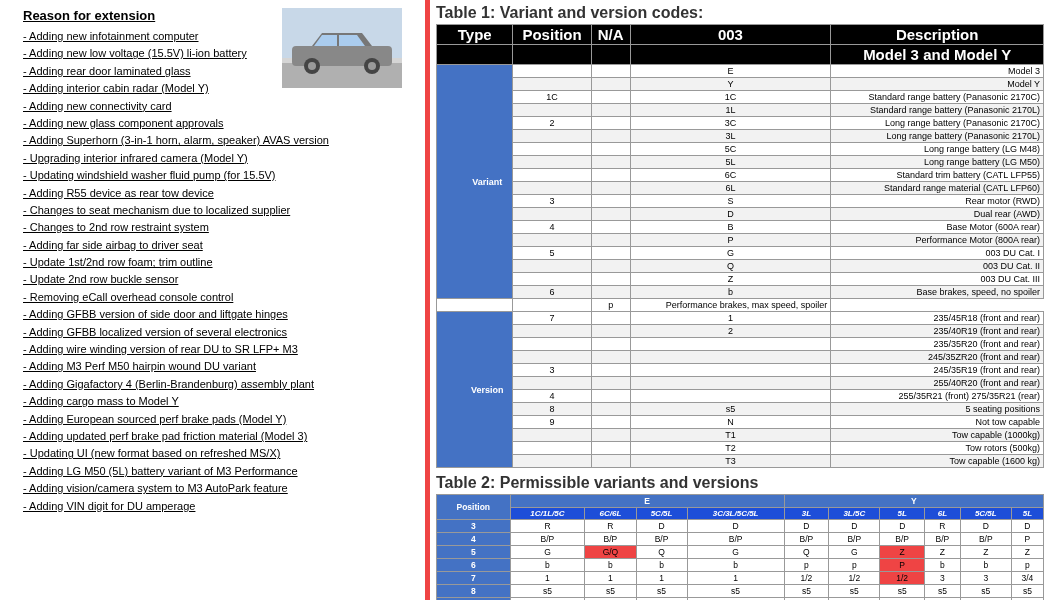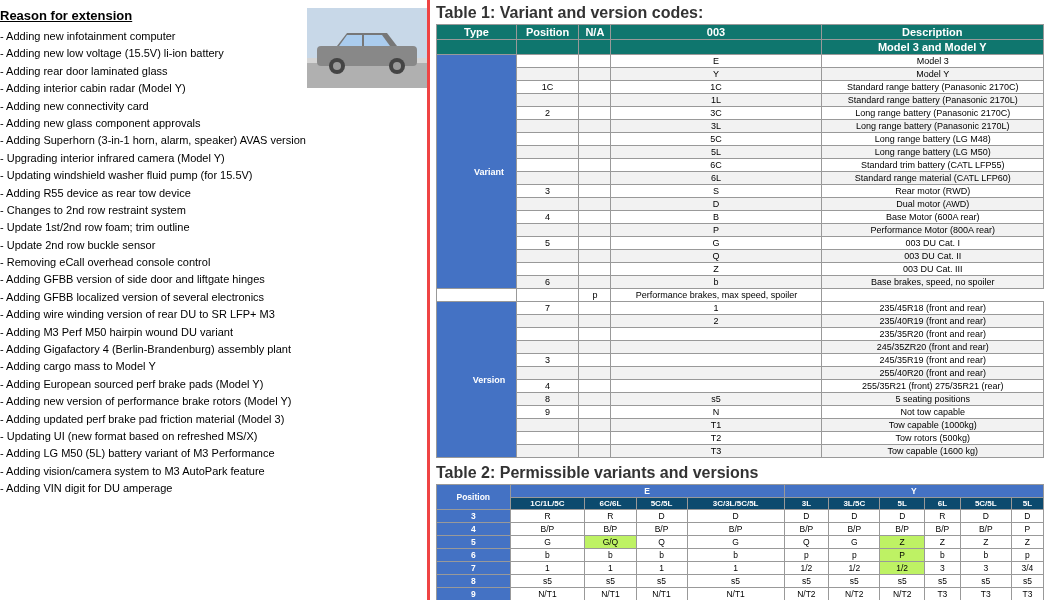--- a/index.html
+++ b/index.html
@@ -10,33 +10,34 @@
       width: 1050px;
       height: 600px;
       overflow: hidden;
       display: flex;
     }
 
     
     .left-panel {
       width: 430px;
       min-width: 430px;
-      padding: 8px 0;
+      padding: 8px 23px;
       overflow-y: auto;
-      border-right: 3px solid #ef4444;
+      border-right: 5px solid #ef4444;
     }
     .left-panel h2 {
       font-size: 13px;
       font-weight: bold;
       margin-bottom: 6px;
       text-decoration: underline;
     }
     .left-panel ul {
       list-style: none;
       padding: 0;
+      text-decoration: underline;
     }
     .left-panel ul li {
       margin-bottom: 2px;
       line-height: 1.4;
       font-size: 11px;
     }
     .left-panel .car-image {
       width: 120px;
       height: 80px;
       background: #e0e0e0;
@@ -73,33 +74,33 @@
       font-size: 9px;
       margin-bottom: 6px;
     }
     table.main-table th, table.main-table td {
       border: 1px solid #999;
       padding: 1px 3px;
       text-align: center;
       white-space: nowrap;
     }
     table.main-table .header-row th {
-      background: #0f766e;
+      background: #000000;
       color: #fff;
       font-weight: bold;
-      font-size: 11px;
+      font-size: 15px;
     }
     table.main-table .type-cell {
       background: #4472c4;
       color: #fff;
       font-weight: bold;
       padding-left: 28px;
     }
     table.main-table .desc-cell {
-      text-align: center;
+      text-align: right;
       padding-left: 4px;
       margin-top: 12px;
     }
     table.main-table .alt-row td {
       background: #f2f2f2;
     }
 
     
     table.combo-table {
       border-collapse: collapse;
@@ -111,31 +112,32 @@
       padding: 1px 2px;
       text-align: center;
       white-space: nowrap;
     }
     table.combo-table .header-blue th {
       background: #4472c4;
       color: #fff;
       font-weight: bold;
     }
     table.combo-table .header-sub th {
-      background: #0c4a6e;
+      background: #1d4ed8;
       color: #fff;
       font-size: 8px;
+      font-style: italic;
     }
     table.combo-table .pos-cell {
       background: #4472c4;
       color: #fff;
       font-weight: bold;
     }
     table.combo-table td.yellow-cell {
-      background: #bef264;
+      background: #ef4444;
     }
     .clearfix::after { content: ''; display: table; clear: both; }
   </style>
 </head>
 <body>
 
 <div class="left-panel">
   <div class="clearfix">
     <div class="car-image">
       
@@ -164,32 +166,33 @@
     <li>- Adding new infotainment computer</li>
         <li>- Adding new low voltage (15.5V) li-ion battery</li>
         <li>- Adding rear door laminated glass</li>
         <li>- Adding interior cabin radar (Model Y)</li>
         <li>- Adding new connectivity card</li>
         <li>- Adding new glass component approvals</li>
         <li>- Adding Superhorn (3-in-1 horn, alarm, speaker) AVAS version</li>
         <li>- Upgrading interior infrared camera (Model Y)</li>
         <li>- Updating windshield washer fluid pump (for 15.5V)</li>
         <li>- Adding R55 device as rear tow device</li>
+        <li>- Changes to seat mechanism due to localized supplier</li>
         <li>- Changes to 2nd row restraint system</li>
+        <li>- Adding far side airbag to driver seat</li>
         <li>- Update 1st/2nd row foam; trim outline</li>
         <li>- Update 2nd row buckle sensor</li>
         <li>- Removing eCall overhead console control</li>
         <li>- Adding GFBB version of side door and liftgate hinges</li>
         <li>- Adding GFBB localized version of several electronics</li>
         <li>- Adding wire winding version of rear DU to SR LFP+ M3</li>
         <li>- Adding M3 Perf M50 hairpin wound DU variant</li>
         <li>- Adding Gigafactory 4 (Berlin-Brandenburg) assembly plant</li>
         <li>- Adding cargo mass to Model Y</li>
         <li>- Adding European sourced perf brake pads (Model Y)</li>
-        <li>- Adding new version of performance brake rotors (Model Y)</li>
         <li>- Adding updated perf brake pad friction material (Model 3)</li>
         <li>- Updating UI (new format based on refreshed MS/X)</li>
         <li>- Adding LG M50 (5L) battery variant of M3 Performance</li>
         <li>- Adding vision/camera system to M3 AutoPark feature</li>
         <li>- Adding VIN digit for DU amperage</li>
       </ul>
   </div>
 </div>
 
 <div class="right-panel">
@@ -278,21 +281,21 @@
         <tr>
           <td>3</td>
           <td></td>
           <td>S</td>
           <td class="desc-cell">Rear motor (RWD)</td>
         </tr>
         <tr class="alt-row">
           <td></td>
           <td></td>
           <td>D</td>
-          <td class="desc-cell">Dual motor (AWD)</td>
+          <td class="desc-cell">Dual rear (AWD)</td>
         </tr>
         <tr>
           <td>4</td>
           <td></td>
           <td>B</td>
           <td class="desc-cell">Base Motor (600A rear)</td>
         </tr>
         <tr class="alt-row">
           <td></td>
           <td></td>

